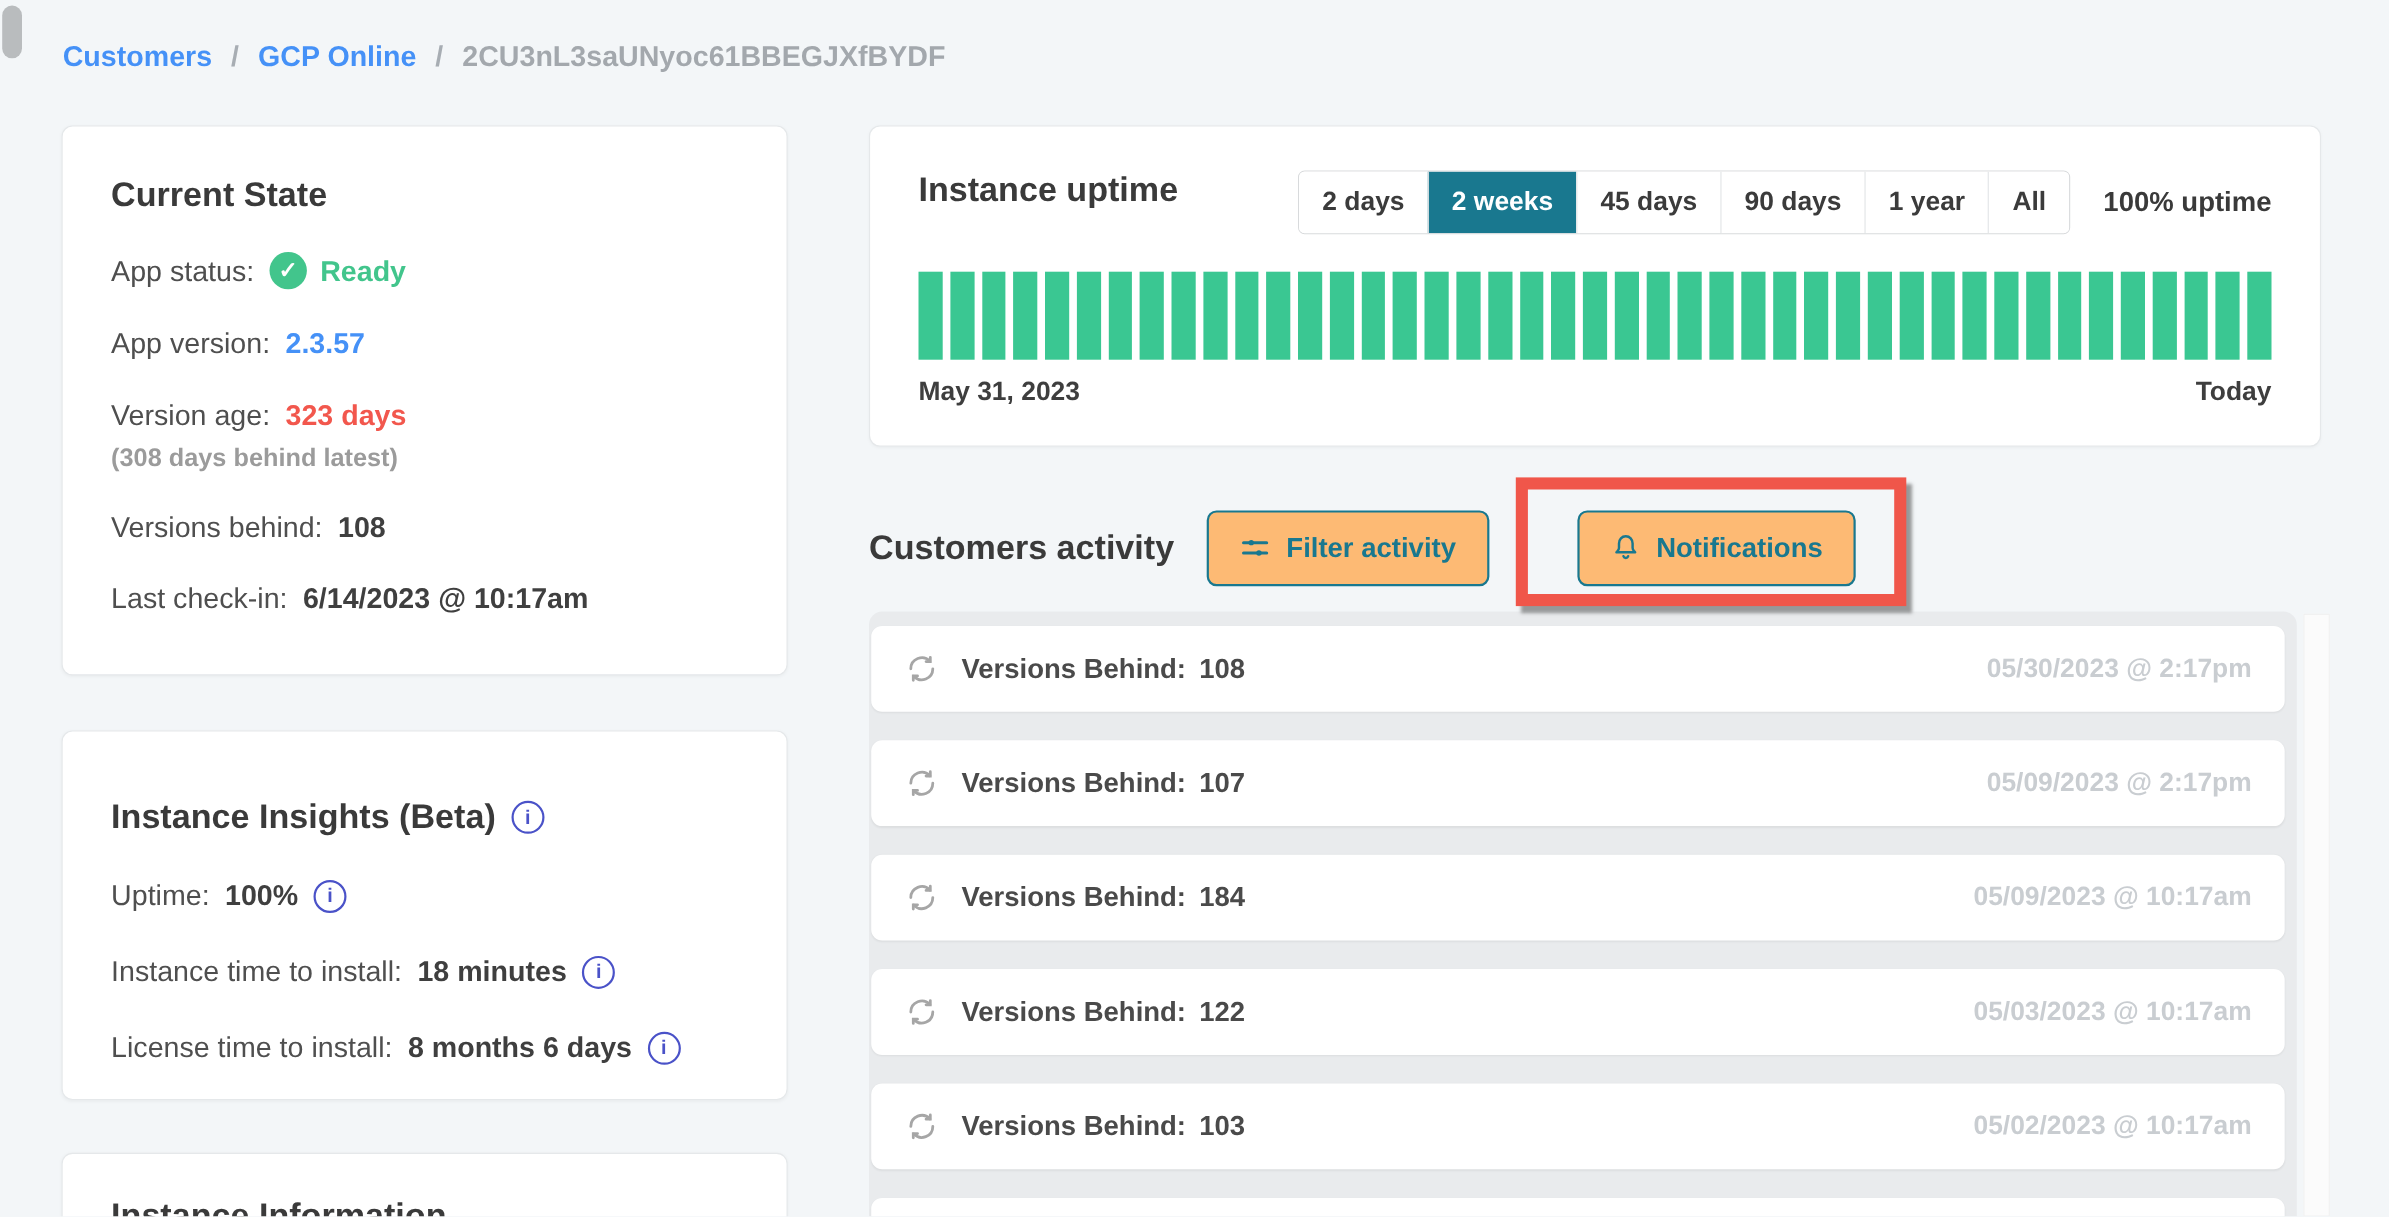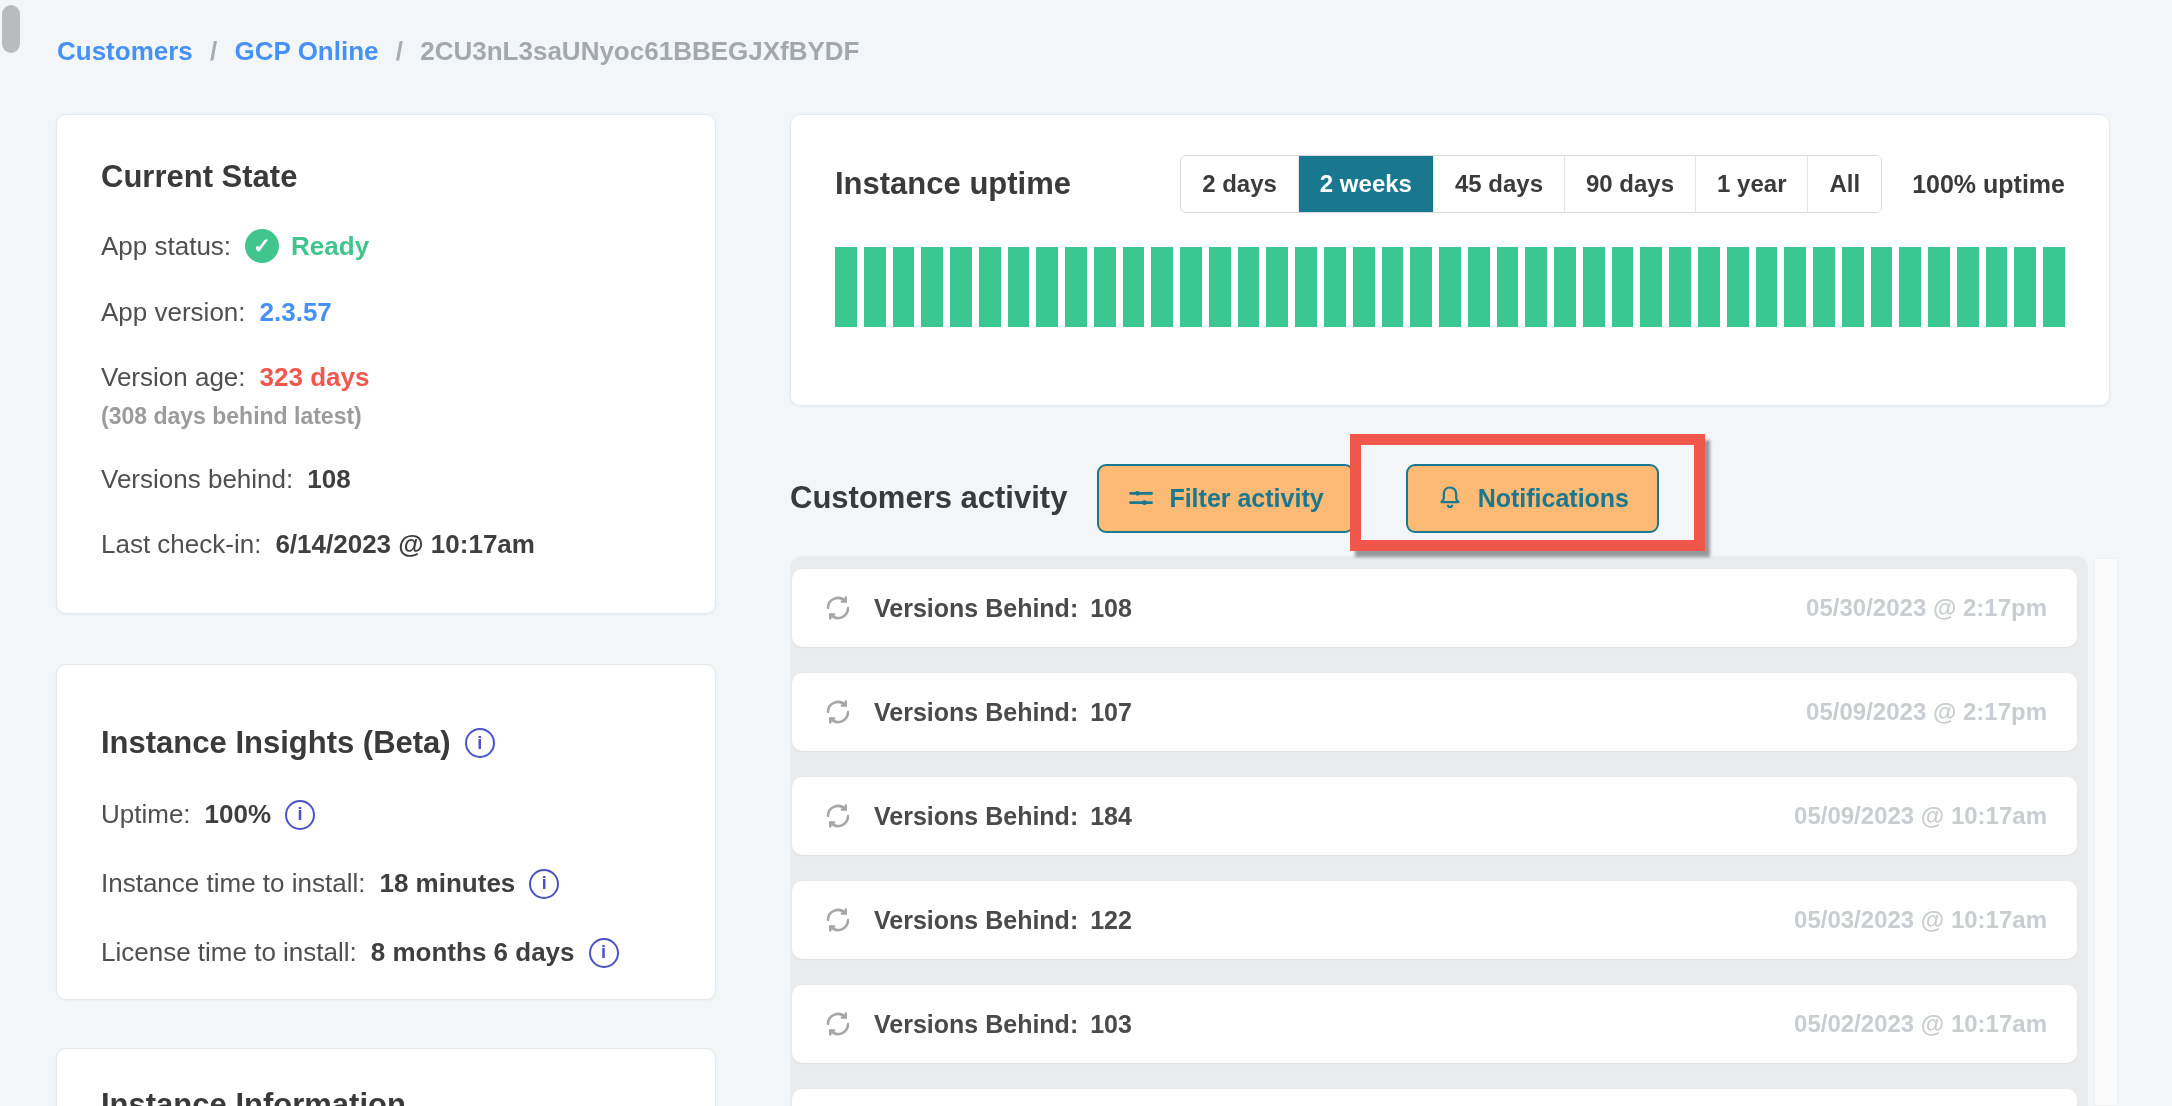--- a/index.html
+++ b/index.html
@@ -37,42 +37,42 @@
 
   .check-icon{width:34px; height:34px; border-radius:50%; background:var(--success);
               color:#fff; display:inline-flex; align-items:center; justify-content:center;
               font-size:21px; font-weight:700; margin-right:12px; flex:0 0 auto;}
   .info-icon{width:30px; height:30px; border-radius:50%; border:2.5px solid var(--info);
              color:var(--info); display:inline-flex; align-items:center; justify-content:center;
              font-size:18px; font-weight:700; margin-left:14px; flex:0 0 auto; cursor:pointer;}
 
   
   .card-uptime{left:790px; top:114px; width:1320px; height:292px; padding:40px 44px 0 44px;}
-  .uptime-head{display:flex; align-items:center;}
+  .uptime-head{display:flex; align-items:flex-start;}
   .uptime-title{font-size:31px; font-weight:700;}
   .uptime-controls{margin-left:auto; display:flex; align-items:center;}
   .seg-group{display:flex; border:1px solid #d8dadc; border-radius:6px; overflow:hidden; background:#fff;}
   .seg-btn{font-family:inherit; font-size:24px; font-weight:600; color:#3b3b3b; background:#fff;
            border:none; border-left:1px solid #e2e4e6; padding:14px 21px; cursor:pointer; white-space:nowrap;}
   .seg-btn:first-child{border-left:none;}
   .seg-btn.selected{background:var(--teal); color:#fff;}
   .uptime-pct{font-size:25px; font-weight:700; color:var(--text-dark); margin-left:30px; white-space:nowrap;}
   .uptime-bars{display:flex; gap:7px; height:80px; margin-top:34px;}
   .ubar{flex:1 1 0; background:var(--green);}
   .uptime-axis{display:flex; justify-content:space-between; font-size:24px; font-weight:700;
                color:#3e3e3e; margin-top:16px;}
 
   
   .activity-head{position:absolute; left:790px; top:455px; width:1320px; height:86px;
                  display:flex; align-items:center;}
   .activity-title{font-size:31px; font-weight:700; margin-right:30px;}
   .act-btn{display:inline-flex; align-items:center; gap:14px; background:#fdba74;
            border:2px solid var(--teal); border-radius:9px; color:var(--teal);
            font-family:inherit; font-size:25px; font-weight:700; padding:18px 28px; cursor:pointer;}
-  .notif-wrap{position:relative; margin-left:52px;}
+  .notif-wrap{position:relative; margin-left:80px;}
   .red-frame{position:absolute; left:-56px; top:-30px; right:-46px; bottom:-18px;
              border:11px solid var(--highlight); box-shadow:5px 6px 3px rgba(75,75,75,.55);
              pointer-events:none; z-index:5;}
 
   
   .activity-list{position:absolute; left:790px; top:556px; width:1298px; height:550px;
                  background:var(--list-bg); border-radius:12px 12px 0 0; padding:13px 11px 0 2px;}
   .act-row{height:78px; background:#fff; border-radius:10px; box-shadow:0 1px 2px rgba(0,0,0,.06);
            display:flex; align-items:center; padding:0 30px; margin-bottom:26px;}
   .act-row .refresh{margin-right:20px; display:inline-flex; flex:0 0 auto;}
@@ -207,20 +207,24 @@
         <div class="ubar"></div>
         <div class="ubar"></div>
         <div class="ubar"></div>
         <div class="ubar"></div>
         <div class="ubar"></div>
         <div class="ubar"></div>
         <div class="ubar"></div>
         <div class="ubar"></div>
         <div class="ubar"></div>
       </div>
+    <div class="uptime-axis">
+      <span>May 31, 2023</span>
+      <span>Today</span>
+    </div>
   </div>
 
   <div class="activity-head">
     <div class="activity-title">Customers activity</div>
     <button class="act-btn">
       <span style="display:inline-flex;">
         <svg width="28" height="28" viewBox="0 0 24 24" fill="none" stroke="#19788f" stroke-width="2.4" stroke-linecap="round">
           <line x1="3" y1="8" x2="21" y2="8"></line>
             <circle cx="9" cy="8" r="2.1" fill="#19788f" stroke="none"></circle>
           <line x1="3" y1="16" x2="21" y2="16"></line>

